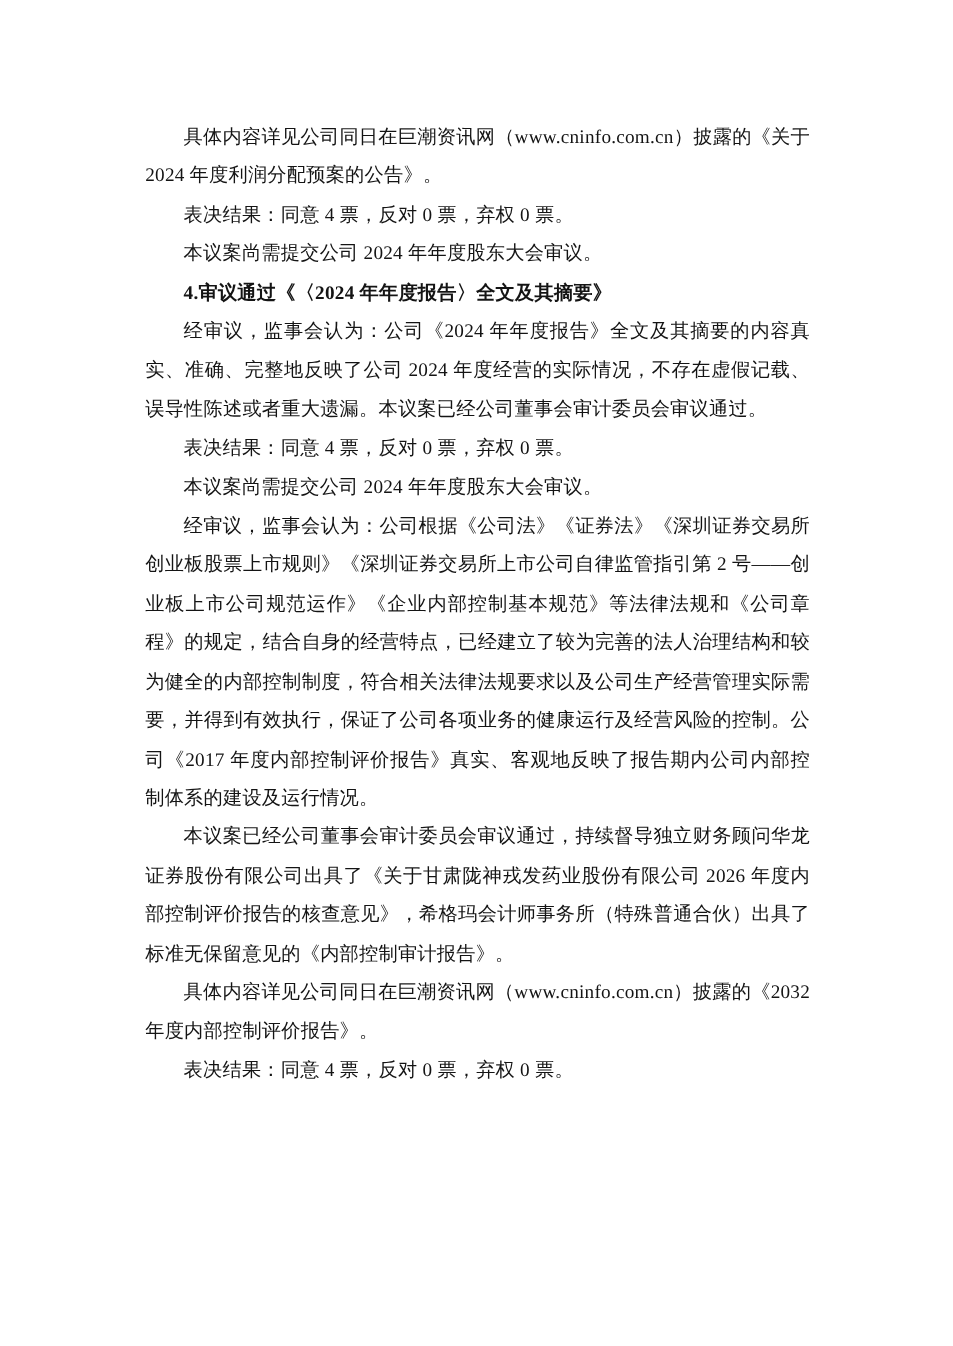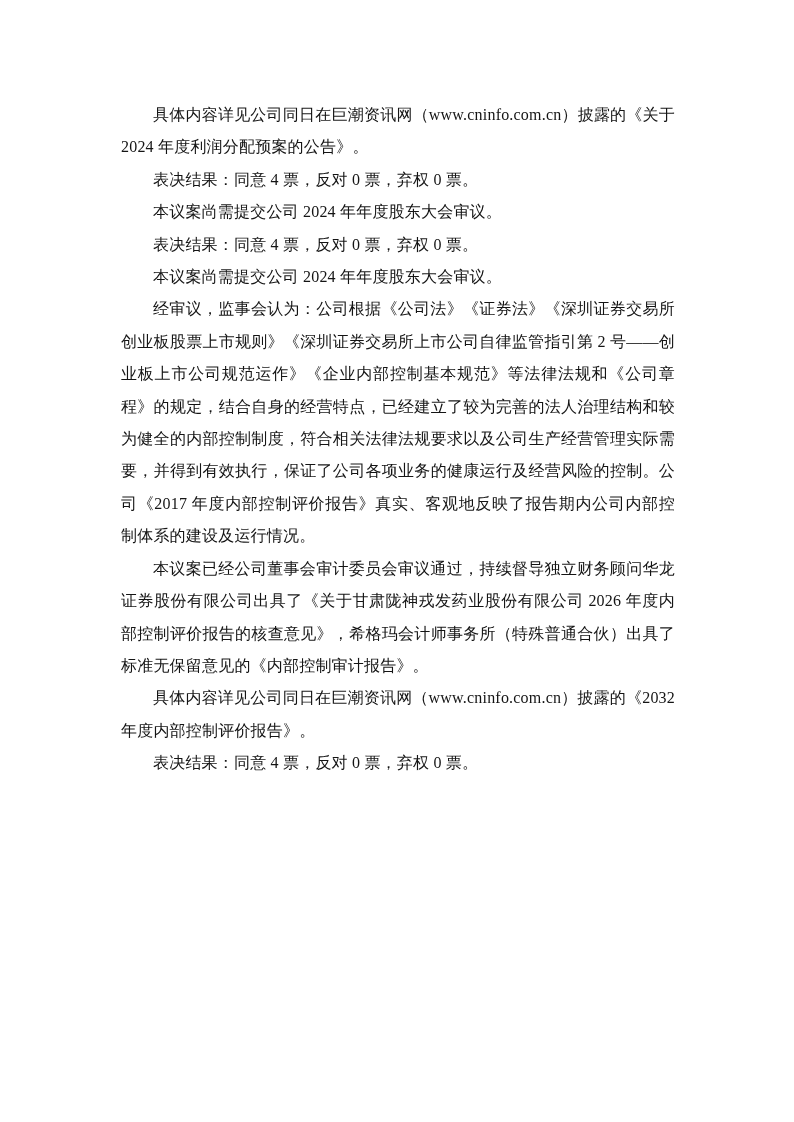--- a/index.html
+++ b/index.html
@@ -40,20 +40,22 @@
   }
 </style>
 </head>
 <body>
 
 <main class="page">
   <div class="doc-body">
       <p class="para">具体内容详见公司同日在巨潮资讯网（www.cninfo.com.cn）披露的《关于 2024 年度利润分配预案的公告》。</p>
       <p class="para">表决结果：同意 4 票，反对 0 票，弃权 0 票。</p>
       <p class="para">本议案尚需提交公司 2024 年年度股东大会审议。</p>
+      <p class="para heading">4.审议通过《〈2024 年年度报告〉全文及其摘要》</p>
+      <p class="para">经审议，监事会认为：公司《2024 年年度报告》全文及其摘要的内容真实、准确、完整地反映了公司 2024 年度经营的实际情况，不存在虚假记载、误导性陈述或者重大遗漏。本议案已经公司董事会审计委员会审议通过。</p>
       <p class="para">表决结果：同意 4 票，反对 0 票，弃权 0 票。</p>
       <p class="para">本议案尚需提交公司 2024 年年度股东大会审议。</p>
       <p class="para">经审议，监事会认为：公司根据《公司法》《证券法》《深圳证券交易所创业板股票上市规则》《深圳证券交易所上市公司自律监管指引第 2 号——创业板上市公司规范运作》《企业内部控制基本规范》等法律法规和《公司章程》的规定，结合自身的经营特点，已经建立了较为完善的法人治理结构和较为健全的内部控制制度，符合相关法律法规要求以及公司生产经营管理实际需要，并得到有效执行，保证了公司各项业务的健康运行及经营风险的控制。公司《2017 年度内部控制评价报告》真实、客观地反映了报告期内公司内部控制体系的建设及运行情况。</p>
       <p class="para">本议案已经公司董事会审计委员会审议通过，持续督导独立财务顾问华龙证券股份有限公司出具了《关于甘肃陇神戎发药业股份有限公司 2026 年度内部控制评价报告的核查意见》，希格玛会计师事务所（特殊普通合伙）出具了标准无保留意见的《内部控制审计报告》。</p>
       <p class="para">具体内容详见公司同日在巨潮资讯网（www.cninfo.com.cn）披露的《2032 年度内部控制评价报告》。</p>
       <p class="para">表决结果：同意 4 票，反对 0 票，弃权 0 票。</p>
     </div>
 </main>
 
 </body></html>

